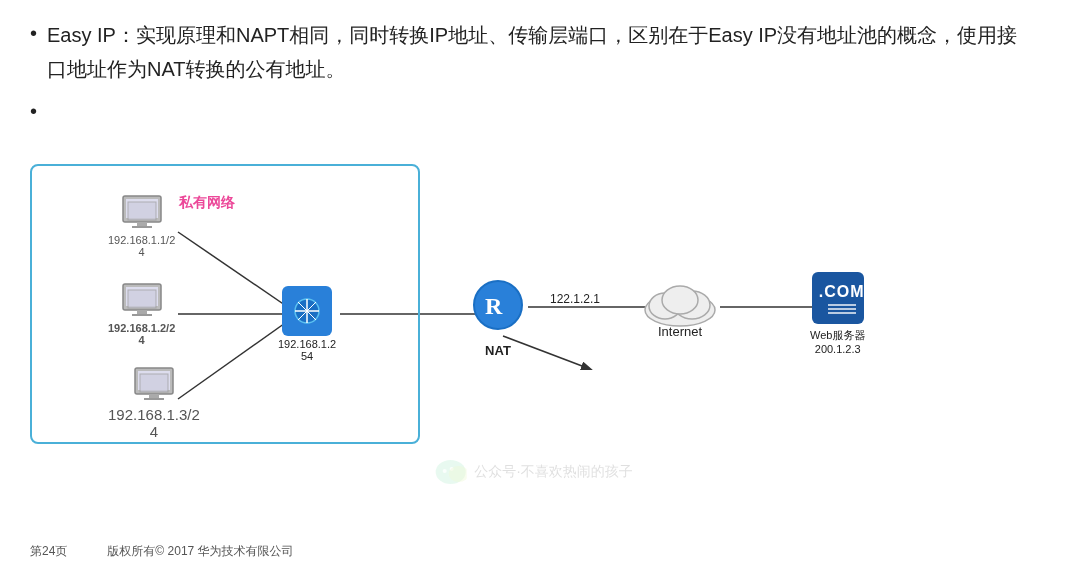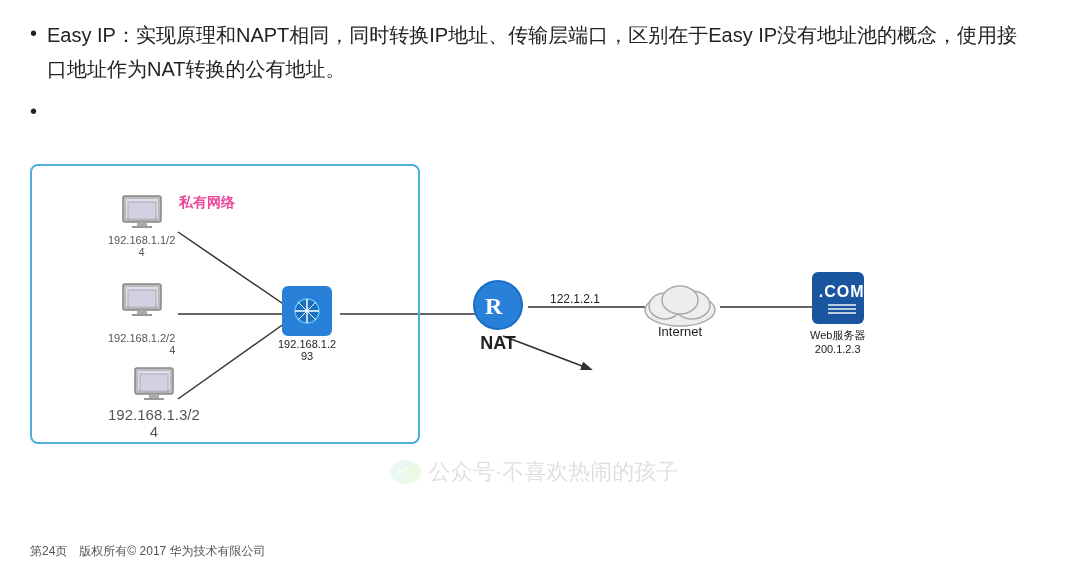--- a/index.html
+++ b/index.html
@@ -211,31 +211,31 @@
     }
 
     
     .page-footer {
       position: absolute;
       bottom: 8px;
       left: 30px;
       font-size: 12px;
       color: #555;
       display: flex;
-      gap: 12px;
+      gap: 40px;
     }
 
     
     .watermark {
       position: absolute;
       bottom: 80px;
       left: 50%;
       transform: translateX(-50%);
       opacity: 0.18;
-      font-size: 22px;
+      font-size: 14px;
       color: #555;
       white-space: nowrap;
       pointer-events: none;
       display: flex;
       align-items: center;
       gap: 8px;
     }
     .wechat-icon-wm {
       width: 32px;
       height: 32px;
@@ -298,21 +298,21 @@
     </div>
 
     <div class="computer-icon" style="left:78px; top:138px;">
       <svg class="monitor-svg" viewBox="0 0 44 38" fill="none" xmlns="http://www.w3.org/2000/svg">
         <rect x="3" y="2" width="38" height="26" rx="2" fill="#bbb" stroke="#888" stroke-width="1.5"></rect>
         <rect x="6" y="5" width="32" height="19" fill="#dde"></rect>
         <rect x="17" y="28" width="10" height="4" fill="#aaa"></rect>
         <rect x="12" y="32" width="20" height="2" fill="#999"></rect>
         <rect x="8" y="8" width="28" height="18" fill="#ccd" stroke="#999" stroke-width="1" opacity="0.7"></rect>
       </svg>
-      <span style="margin-top:12px; text-align:right; white-space: pre-line; font-size:11px;">192.168.1.2/2
+      <span style="margin-top:2px; text-align:center; white-space: pre-line; font-size:11px;font-weight:bold;">192.168.1.2/2
 4</span>
     </div>
 
     <div class="computer-icon" style="left:78px; top:222px;">
       <svg class="monitor-svg" viewBox="0 0 44 38" fill="none" xmlns="http://www.w3.org/2000/svg">
         <rect x="3" y="2" width="38" height="26" rx="2" fill="#bbb" stroke="#888" stroke-width="1.5"></rect>
         <rect x="6" y="5" width="32" height="19" fill="#dde"></rect>
         <rect x="17" y="28" width="10" height="4" fill="#aaa"></rect>
         <rect x="12" y="32" width="20" height="2" fill="#999"></rect>
         <rect x="8" y="8" width="28" height="18" fill="#ccd" stroke="#999" stroke-width="1" opacity="0.7"></rect>
@@ -324,30 +324,30 @@
     <div class="switch-icon" style="left:248px; top:142px;">
       <svg width="50" height="50" viewBox="0 0 50 50">
         <rect width="50" height="50" rx="6" fill="#2980d9"></rect>
         <circle cx="25" cy="25" r="12" fill="#1a6fc4" stroke="#5bc0f0" stroke-width="1.5"></circle>
         <line x1="13" y1="25" x2="37" y2="25" stroke="#fff" stroke-width="1.5"></line>
         <line x1="25" y1="13" x2="25" y2="37" stroke="#fff" stroke-width="1.5"></line>
         <line x1="16" y1="16" x2="34" y2="34" stroke="#fff" stroke-width="1"></line>
         <line x1="34" y1="16" x2="16" y2="34" stroke="#fff" stroke-width="1"></line>
       </svg>
       <span style="font-size:11px; text-align:center; white-space:pre-line; margin-top:2px;">192.168.1.2
-93</span>
+54</span>
     </div>
 
     <div class="nat-icon" style="left:442px; top:135px;">
       <svg width="52" height="52" viewBox="0 0 52 52">
         <circle cx="26" cy="26" r="24" fill="#2980d9" stroke="#1a6fc4" stroke-width="2"></circle>
 
         <text x="13" y="35" font-size="24" font-family="serif" fill="#fff" font-weight="bold">R</text>
       </svg>
-      <span style="font-size:18px; font-weight:bold; margin-top:2px;">NAT</span>
+      <span style="font-size:13px; font-weight:bold; margin-top:12px;">NAT</span>
     </div>
 
     <div class="ip-label" style="left:520px; top:148px;">122.1.2.1</div>
 
     <div class="internet-cloud" style="left:610px; top:128px;">
       <svg width="80" height="60" viewBox="0 0 80 60">
         <ellipse cx="40" cy="38" rx="35" ry="16" fill="#eee" stroke="#aaa" stroke-width="1.5"></ellipse>
         <ellipse cx="25" cy="34" rx="16" ry="13" fill="#eee" stroke="#aaa" stroke-width="1.5"></ellipse>
         <ellipse cx="52" cy="33" rx="18" ry="14" fill="#eee" stroke="#aaa" stroke-width="1.5"></ellipse>
         <ellipse cx="40" cy="28" rx="18" ry="14" fill="#eee" stroke="#aaa" stroke-width="1.5"></ellipse>

